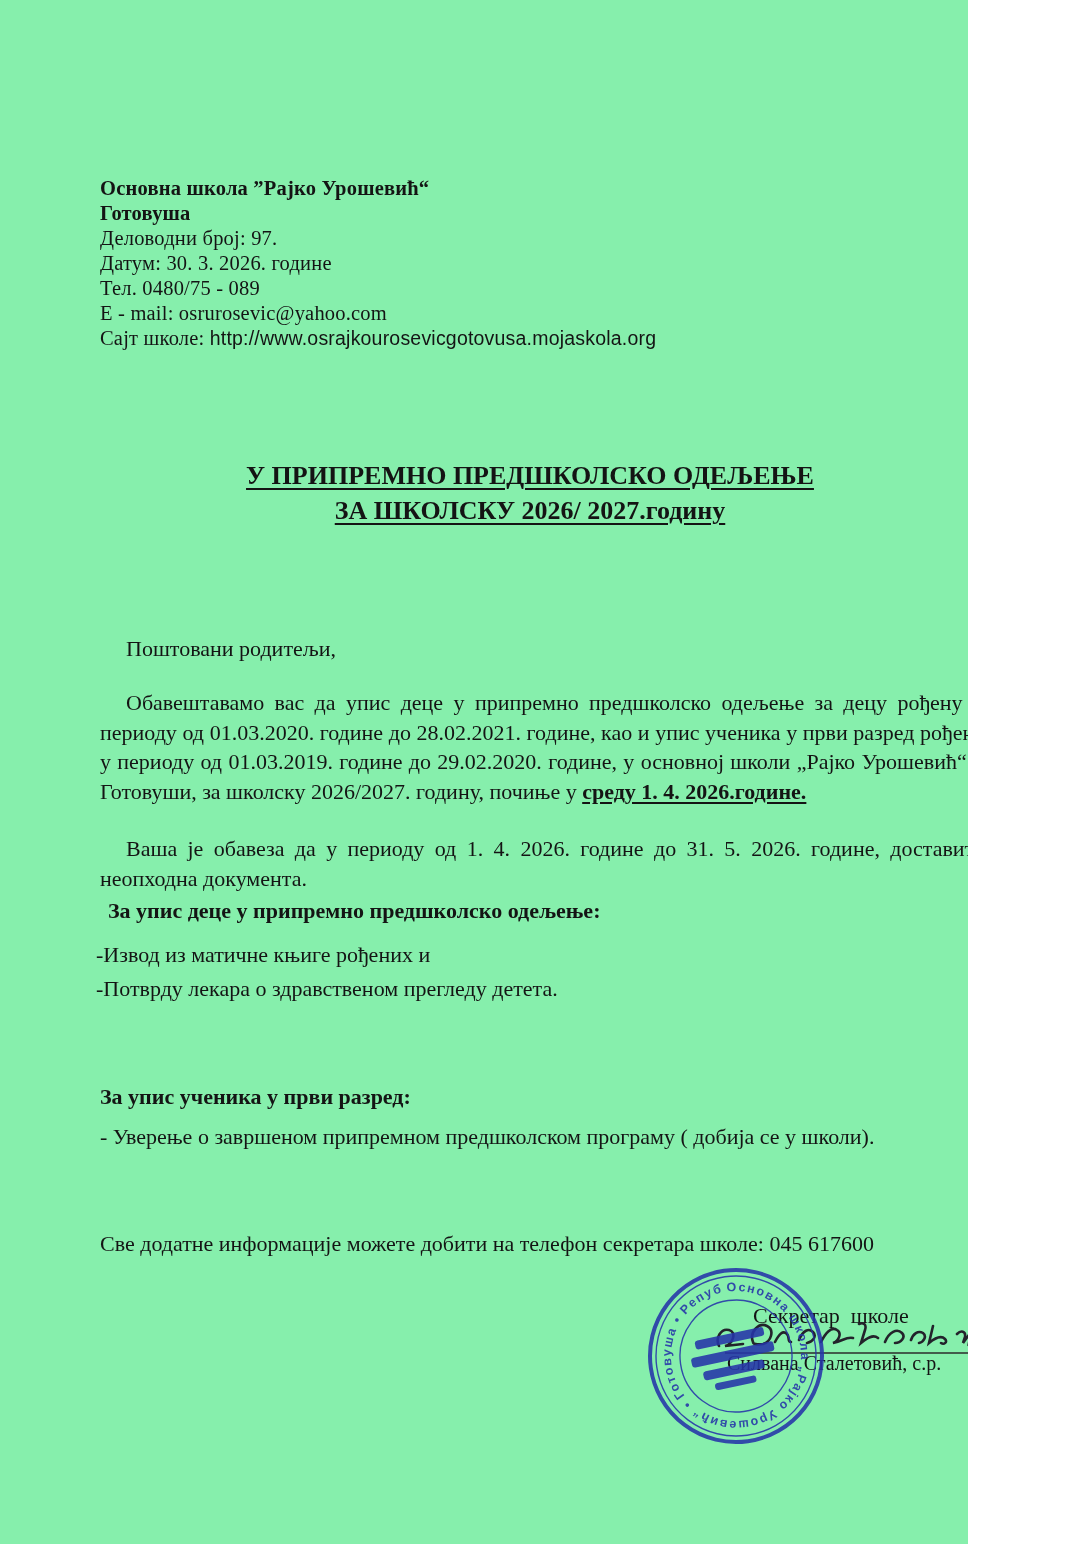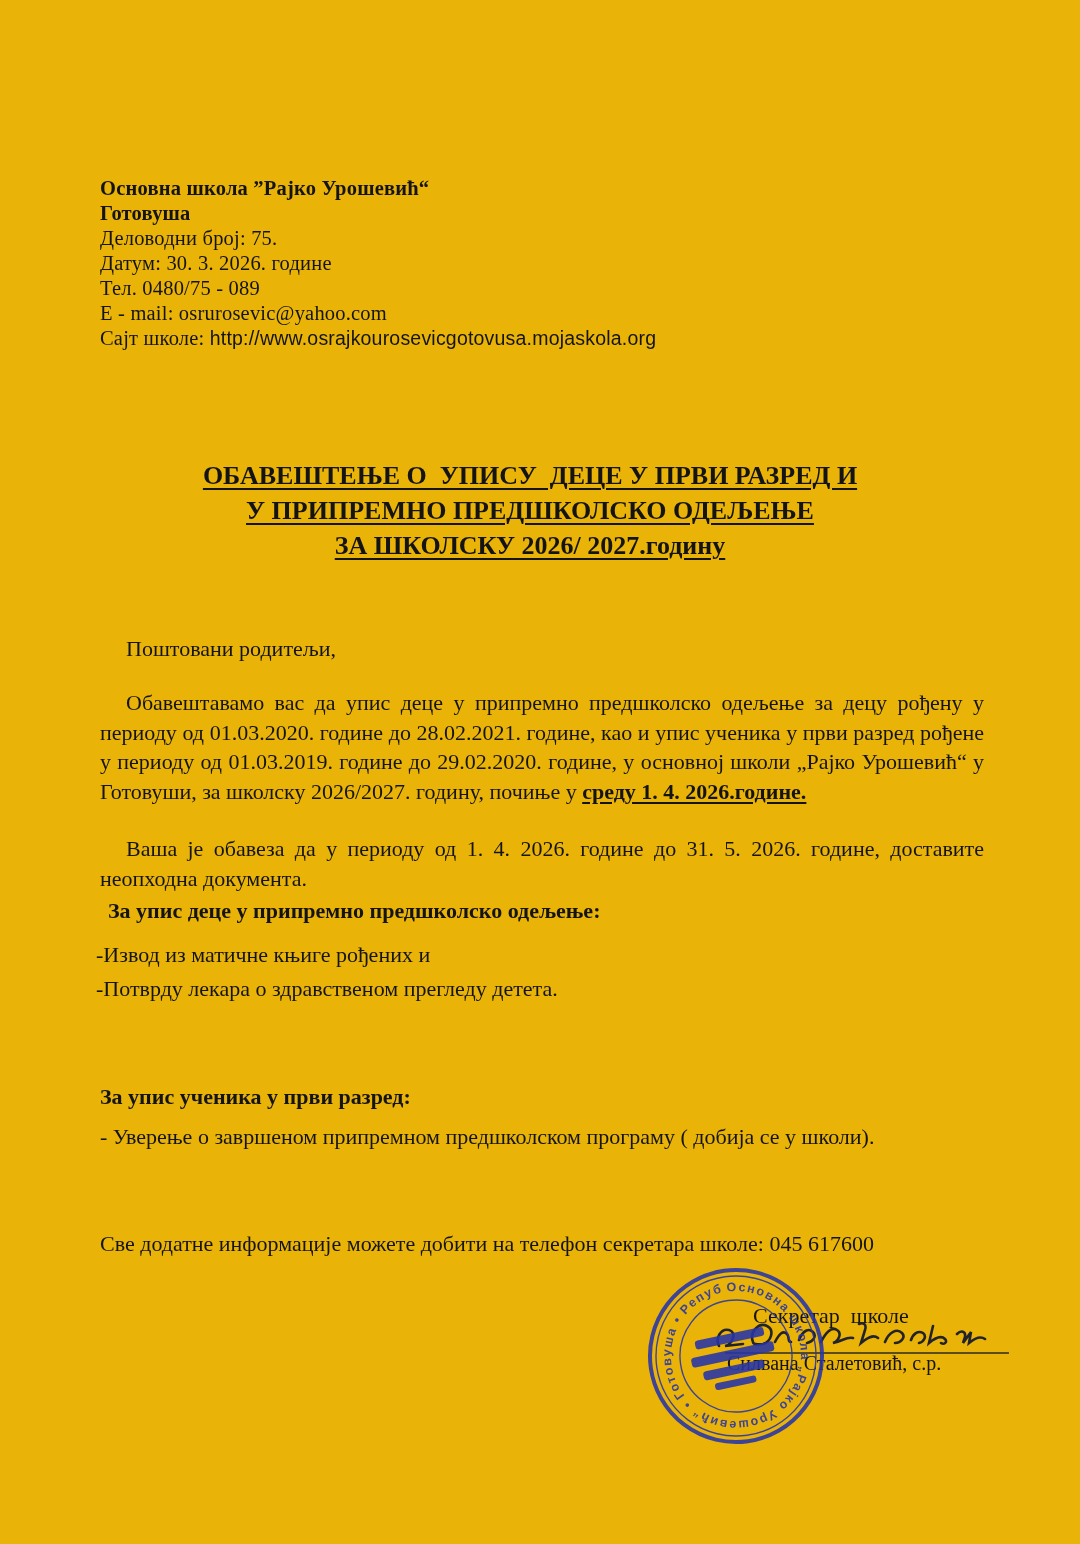--- a/index.html
+++ b/index.html
@@ -1,20 +1,20 @@
 <!DOCTYPE html>
 <html lang="sr"><head>
 <meta charset="utf-8">
 <style>
   html,body{margin:0;padding:0;background:#ffffff;}
   .page{
     position:relative;
-    width:1080px;
+    width:968px;
     height:1544px;
-    background:#eab308;
+    background:#86efac;
     overflow:hidden;
     font-family:"Liberation Serif","DejaVu Serif",serif;
     color:#141414;
   }
   .abs{position:absolute;}
   
   .letterhead{left:100px;top:176px;font-size:20.5px;line-height:25px;letter-spacing:.2px;}
   .lh-line{white-space:pre-wrap;}
   .lh-bold{font-weight:bold;}
   .url-sans{font-family:"Liberation Sans","DejaVu Sans",sans-serif;font-size:19.5px;}
@@ -50,29 +50,28 @@
   .stamp-svg{left:645px;top:1265px;transform:rotate(-8deg);}
 </style>
 </head>
 <body>
 
 <div class="page">
 
   <header class="abs letterhead">
     <div class="lh-line lh-bold">Основна школа ”Рајко Урошевић“</div>
     <div class="lh-line lh-bold">Готовуша</div>
-    <div class="lh-line">Деловодни број: 75.</div>
+    <div class="lh-line">Деловодни број: 97.</div>
     <div class="lh-line">Датум: 30. 3. 2026. године</div>
     <div class="lh-line">Тел. 0480/75 - 089</div>
     <div class="lh-line">E - mail: osrurosevic@yahoo.com</div>
     <div class="lh-line"><span>Сајт школе: </span><span class="url-sans">http://www.osrajkourosevicgotovusa.mojaskola.org</span></div>
   </header>
 
   <section class="abs title-block">
-    <div class="title-line"><span>ОБАВЕШТЕЊЕ О  УПИСУ  ДЕЦЕ У ПРВИ РАЗРЕД И</span></div>
     <div class="title-line"><span>У ПРИПРЕМНО ПРЕДШКОЛСКО ОДЕЉЕЊЕ</span></div>
     <div class="title-line"><span>ЗА ШКОЛСКУ 2026/ 2027.годину</span></div>
   </section>
 
   <p class="abs body-text salutation">Поштовани родитељи,</p>
 
   <p class="abs body-text para para1"><span>Обавештавамо вас да упис деце у припремно предшколско одељење за децу рођену у периоду од 01.03.2020. године до 28.02.2021. године, као и упис ученика у први разред рођене у периоду од 01.03.2019. године до 29.02.2020. године,  у основној школи „Рајко Урошевић“ у Готовуши, за школску 2026/2027. годину, почиње у </span><span class="emph">среду 1. 4. 2026.године.</span></p>
 
   <p class="abs body-text para para2">Ваша је обавеза да у периоду од 1. 4. 2026. године до 31. 5. 2026. године,  доставите неопходна документа.</p>
 

